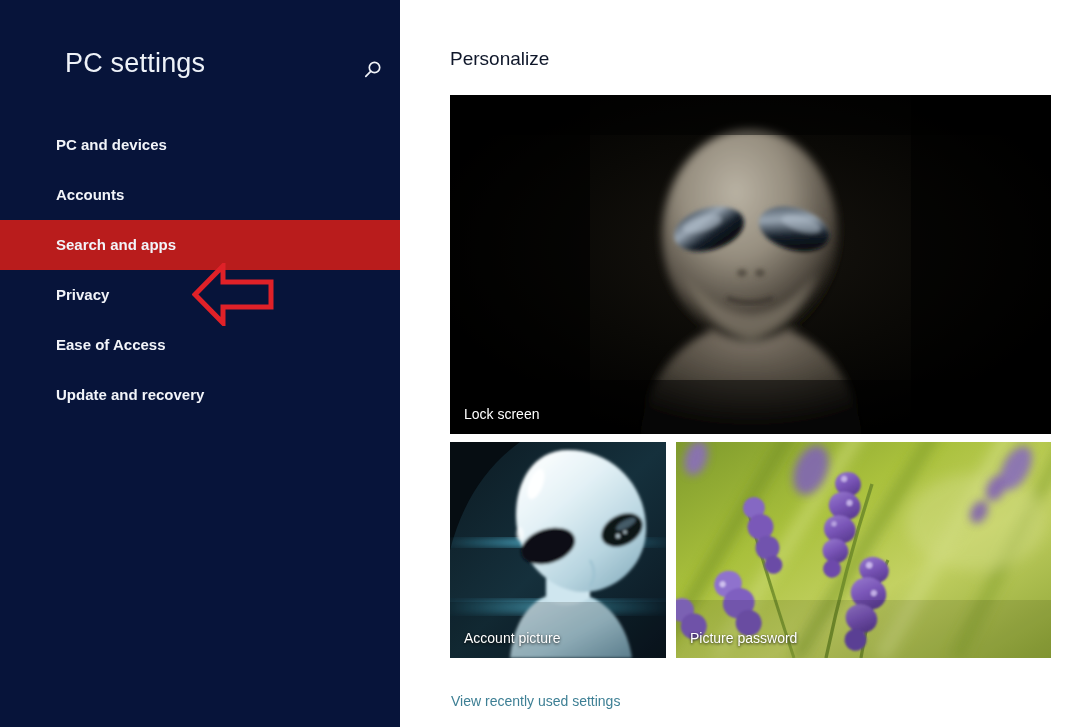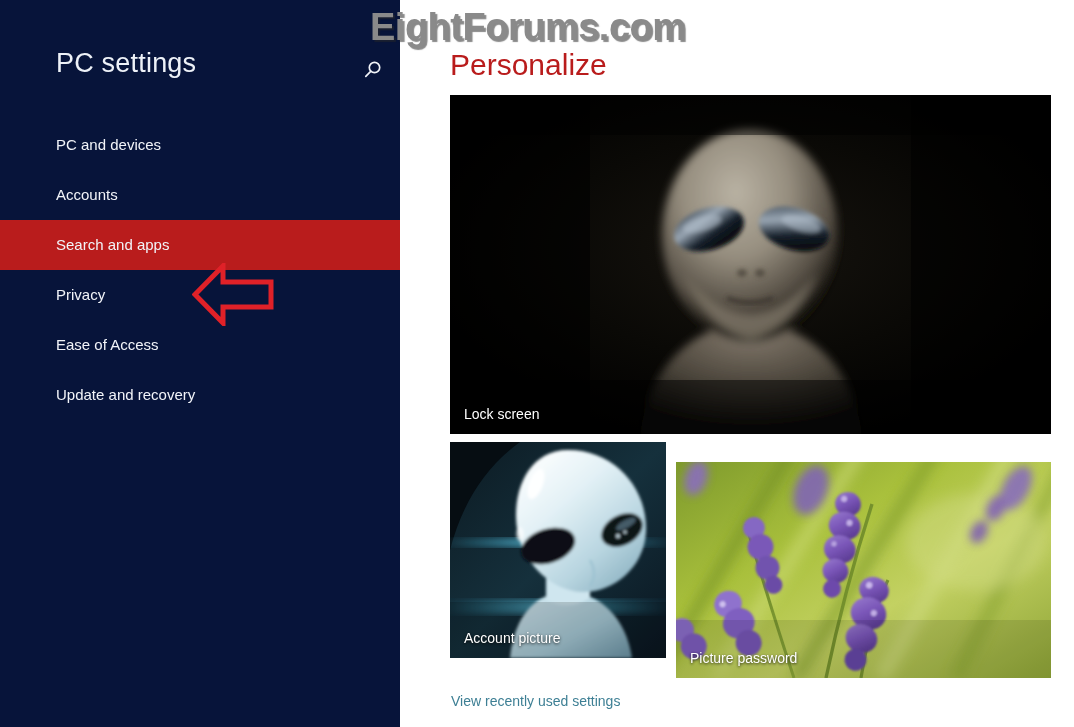--- a/index.html
+++ b/index.html
@@ -24,21 +24,21 @@
   #sidebar {
     position: absolute;
     left: 0; top: 0;
     width: 400px;
     height: 727px;
     background: #07143a;
   }
 
   #sidebar-header {
     position: absolute;
-    left: 0; top: 48px;
+    left: 9px; top: 48px;
     width: 400px;
     height: 46px;
   }
 
   #pc-settings-title {
     position: absolute;
     left: 56px; top: 0;
     font-size: 27px;
     font-weight: 300;
     color: #eef2f8;
@@ -62,20 +62,21 @@
 
   .nav-item {
     position: relative;
     height: 50px;
     line-height: 50px;
     padding-left: 56px;
     font-size: 15px;
     color: #f2f4f9;
     cursor: pointer;
     white-space: nowrap;
+    font-weight: bold;
   }
   .nav-item.selected {
     background: #b91c1c;
   }
 
   
   #arrow-annotation {
     position: absolute;
     left: 192px; top: 263px;
     width: 82px; height: 63px;
@@ -100,23 +101,23 @@
     position: absolute;
     left: 400px; top: 0;
     width: 674px;
     height: 727px;
     background: #ffffff;
   }
 
   #page-title {
     position: absolute;
     left: 50px; top: 48px;
-    font-size: 30px;
+    font-size: 19px;
     font-weight: 300;
-    color: #b91c1c;
+    color: #0f172a;
     white-space: nowrap;
   }
 
   .tile {
     position: absolute;
     overflow: hidden;
     cursor: pointer;
     background: #000;
   }
   .tile-label {
@@ -147,21 +148,20 @@
     left: 50px; top: 442px;
     width: 216px; height: 216px;
     background: #0a1820;
   }
 
   
   #tile-picture-password {
     left: 276px; top: 442px;
     width: 375px; height: 216px;
     background: #8fa832;
-    margin-top: 20px;
   }
 
   
   #recent-settings-link {
     position: absolute;
     left: 51px; top: 693px;
     font-size: 14px;
     color: #3d7f94;
     cursor: pointer;
     white-space: nowrap;
@@ -207,21 +207,20 @@
     </div>
 
   </div>
 
   <div id="arrow-annotation">
     <svg width="82" height="63" viewBox="0 0 82 63">
       <polygon points="3,31.5 31,3 31,19 79,19 79,44 31,44 31,60" fill="none" stroke="#e02128" stroke-width="5" stroke-linejoin="miter"></polygon>
     </svg>
   </div>
 
-  <div id="watermark">EightForums.com</div>
 
   <div id="main">
 
     <div id="page-title">Personalize</div>
 
     <div class="tile" id="tile-lock-screen">
       <svg class="tile-art" viewBox="0 0 601 339" preserveAspectRatio="xMidYMid slice">
         <defs>
           <radialGradient id="lsBg" cx="50%" cy="45%" r="60%">
             <stop offset="0%" stop-color="#17140f"></stop>

